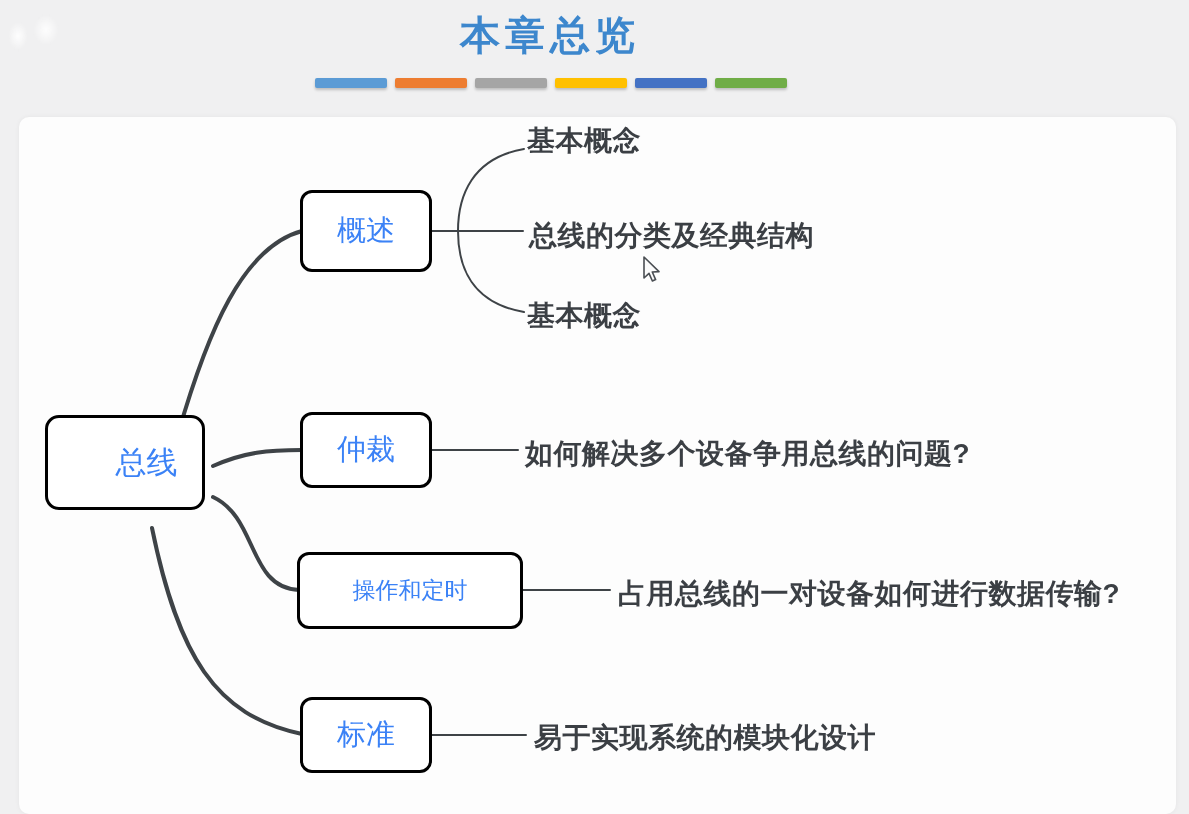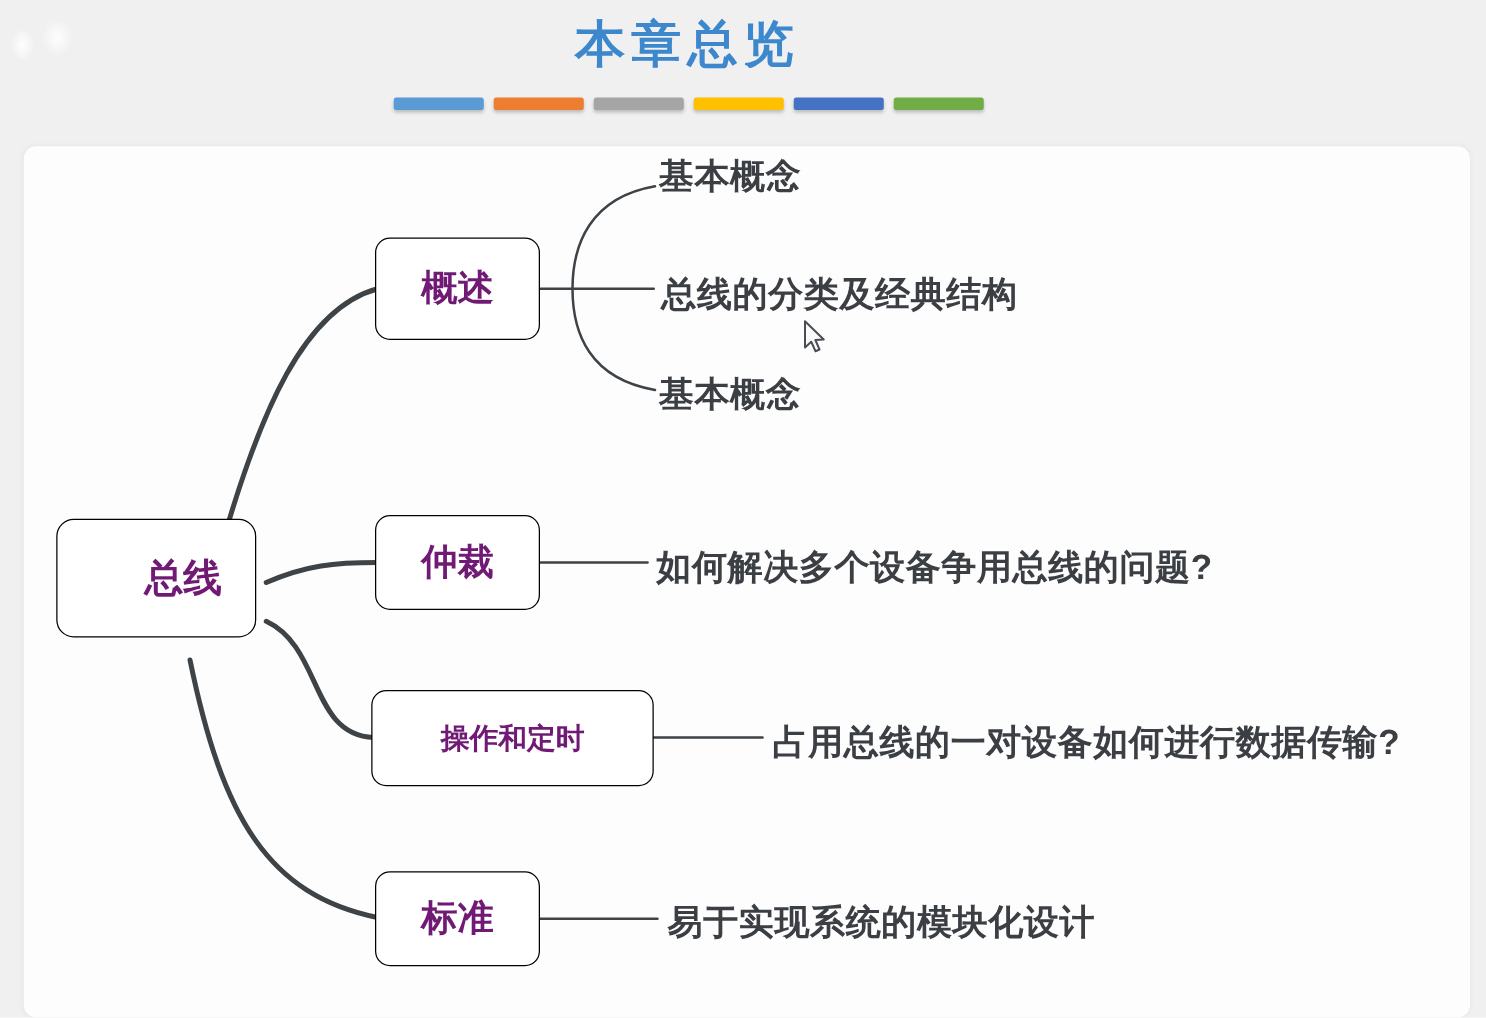--- a/index.html
+++ b/index.html
@@ -39,22 +39,22 @@
   
   .panel{
     position:absolute;left:19px;top:117px;width:1157px;height:697px;
     background:#fdfdfd;border-radius:10px;
     box-shadow:0 0 5px rgba(0,0,0,0.05);
   }
 
   
   .node{
     position:absolute;display:flex;align-items:center;justify-content:center;
-    background:#ffffff;border:1px solid #000000;border-radius:12px;
-    font-weight:bold;color:#701a75;white-space:nowrap;
+    background:#ffffff;border:3px solid #000000;border-radius:12px;
+    font-weight:normal;color:#3b82f6;white-space:nowrap;
     box-sizing:border-box;
   }
   .node-root{left:45px;top:415px;width:160px;height:95px;font-size:31px;border-radius:14px;padding-left:43px;}
   .node-b0{left:300px;top:190px;width:132px;height:82px;font-size:29px;}
   .node-b1{left:300px;top:412px;width:132px;height:76px;font-size:29px;}
   .node-b2{left:297px;top:552px;width:226px;height:77px;font-size:23px;}
   .node-b3{left:300px;top:697px;width:132px;height:76px;font-size:29px;}
 
   .child-label{
     position:absolute;font-size:28px;font-weight:600;color:#3b3f44;white-space:nowrap;

